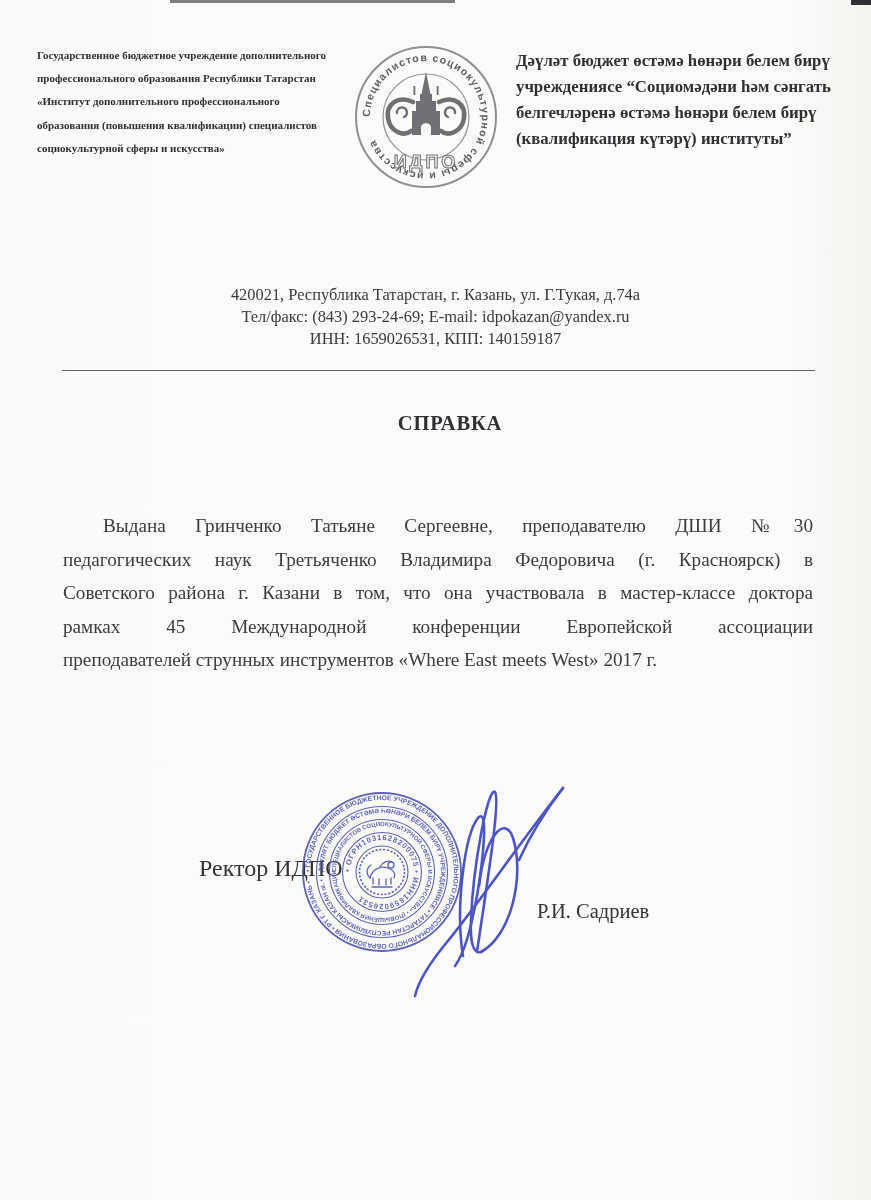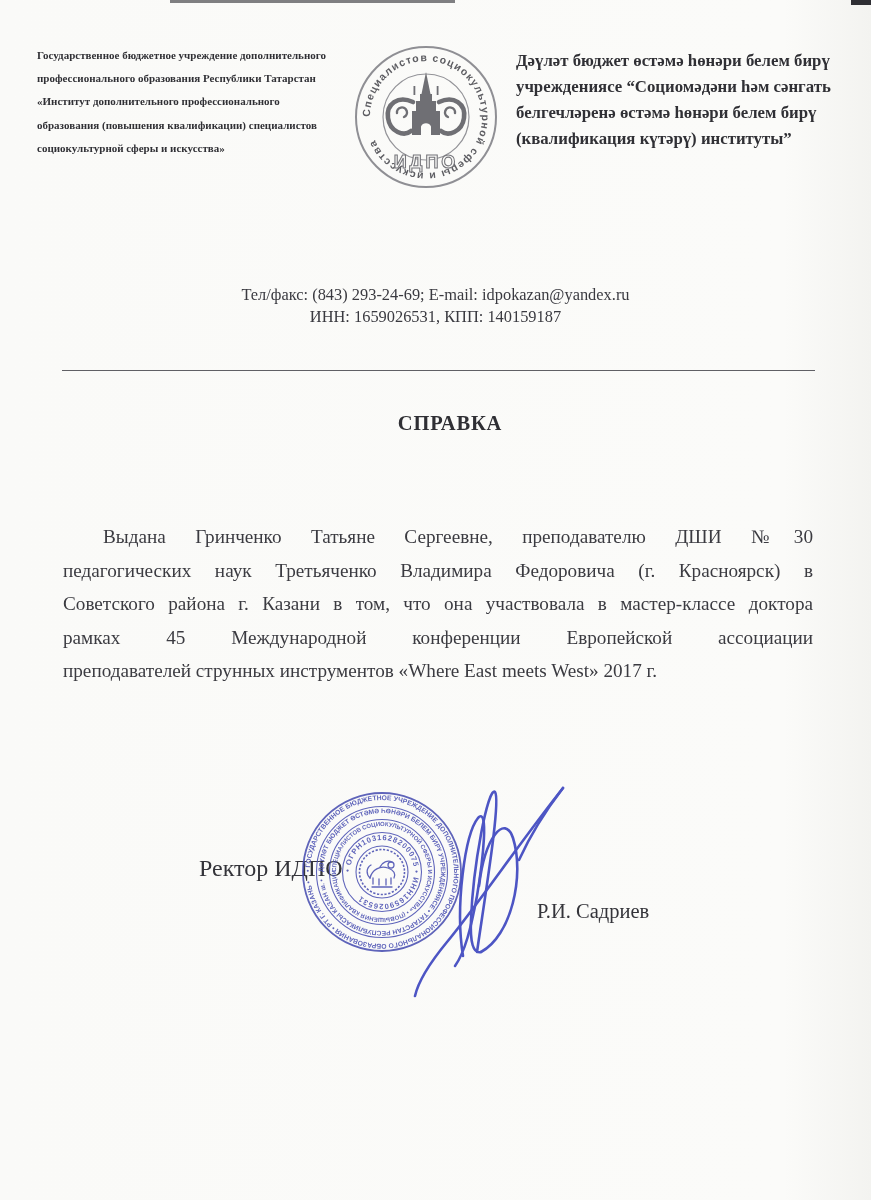--- a/index.html
+++ b/index.html
@@ -41,21 +41,21 @@
     position:absolute; left:0; top:412px; width:900px;
     text-align:center; font-size:20.5px; font-weight:bold;
     letter-spacing:0.8px; color:#2f2f34;
   }
 
   .body-text { position:absolute; left:63px; top:509px; width:750px; }
   .body-line {
     font-size:19.2px; line-height:33.6px; color:#3b3b41;
     text-align:justify; text-align-last:justify; white-space:normal;
   }
-  .body-line:first-child { text-indent:40px;margin-top:11px; }
+  .body-line:first-child { text-indent:40px; }
   .body-line:last-child { text-align-last:left; }
 
   .sig-title { position:absolute; left:175px; top:855px; font-size:24px; color:#34343a;margin-left:24px; }
   .sig-name  { position:absolute; left:537px; top:857px; font-size:20.5px; color:#34343a;margin-top:43px; }
 
   .stamp { position:absolute; left:296px; top:786px; width:172px; height:172px; opacity:.88; }
   .stamp text { font-family:"Liberation Sans", sans-serif; font-weight:bold; fill:#4a50b2; }
   .autograph { position:absolute; left:385px; top:756px; width:280px; height:260px; }
 
   .logo-ring-text { font-family:"Liberation Sans", sans-serif; font-weight:bold; fill:#5d5d62; }
@@ -93,20 +93,21 @@
       <path d="M 89 62 C 104 55, 116 64, 114 78 C 112 92, 98 97, 91 91"></path>
       <path d="M 47 73 a 5 5 0 1 1 7 4" stroke-width="2.4"></path>
       <path d="M 105 73 a 5 5 0 1 0 -7 4" stroke-width="2.4"></path>
     </g>
     <text class="logo-acronym" x="76" y="128" font-size="18" letter-spacing="3" text-anchor="middle">ИДПО</text>
   </svg>
 
   <div class="org-right">Дәүләт бюджет өстәмә һөнәри белем бирү учреждениясе “Социомәдәни һәм сәнгать белгечләренә өстәмә һөнәри белем бирү (квалификация күтәрү) институты”</div>
 
   <div class="contact">
+    <div>420021, Республика Татарстан, г. Казань, ул. Г.Тукая, д.74а</div>
     <div><span>Тел/факс: (843) 293-24-69; E-mail: </span><span class="email">idpokazan@yandex.ru</span></div>
     <div>ИНН: 1659026531, КПП: 140159187</div>
   </div>
 
   <div class="divider"></div>
 
   <div class="doc-title">СПРАВКА</div>
 
   <div class="body-text">
       <div class="body-line">Выдана Гринченко Татьяне Сергеевне,  преподавателю ДШИ №30</div>

